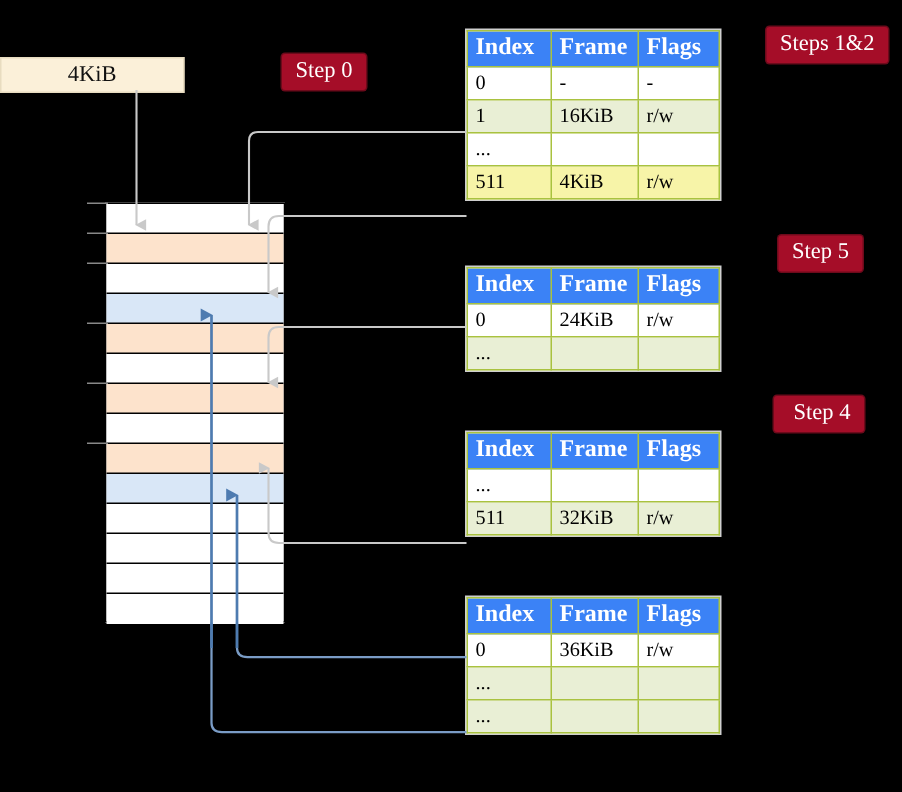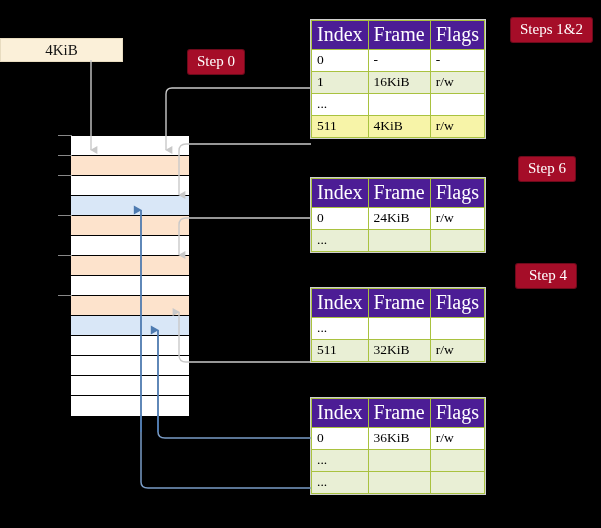--- a/index.html
+++ b/index.html
@@ -71,24 +71,24 @@
   .ptable td,.ptable th{
     border:1px solid #a9c23f;
     padding:2px 5px 3px 5px;
     text-align:left;
     height:19px;
     box-sizing:border-box;
     white-space:nowrap;
     font-weight:normal;
   }
   .ptable th{
-    background:#4c1d95;
+    background:#3b82f6;
     color:#ffffff;
-    font-weight:normal;
-    font-size:20px;
+    font-weight:bold;
+    font-size:16px;
   }
   .ptable td.c-idx{width:56px;}
   .ptable td.c-frm{width:58px;}
   .ptable td.c-flg{width:54px;}
   .ptable tr.alt td{background:#e9efd5;}
   .ptable tr.plain td{background:#ffffff;}
   .hl{background:#f7f4a8 !important;}
 
   
   #wires{position:absolute;left:0;top:0;width:601px;height:528px;pointer-events:none;}
@@ -117,28 +117,28 @@
     <div class="memrow m-white last" style="top: 260px;"></div>
   </div>
 
 <div class="tick" style="top:135px;"></div>
 <div class="tick" style="top:155px;"></div>
 <div class="tick" style="top:175px;"></div>
 <div class="tick" style="top:215px;"></div>
 <div class="tick" style="top:255px;"></div>
 <div class="tick" style="top:295px;"></div>
 
-<div class="badge" style="left:188px;top:50px;">
+<div class="badge" style="left:188px;top:36px;">
   <span>Step 0</span>
 </div>
 <div class="badge" style="left:511px;top:18px;">
   <span>Steps 1&amp;2</span>
 </div>
 <div class="badge" style="left:519px;top:157px;">
-  <span>Step 6</span>
+  <span>Step 5</span>
 </div>
 <div class="badge" style="left:516px;top:264px;padding-left:13px;">
   <span>Step 4</span>
 </div>
 
 <table class="ptable" id="tbl0" style="left:311px;top:20px;">
     <thead>
       <tr>
         <th class="c-idx">Index</th>
         <th class="c-frm">Frame</th>

